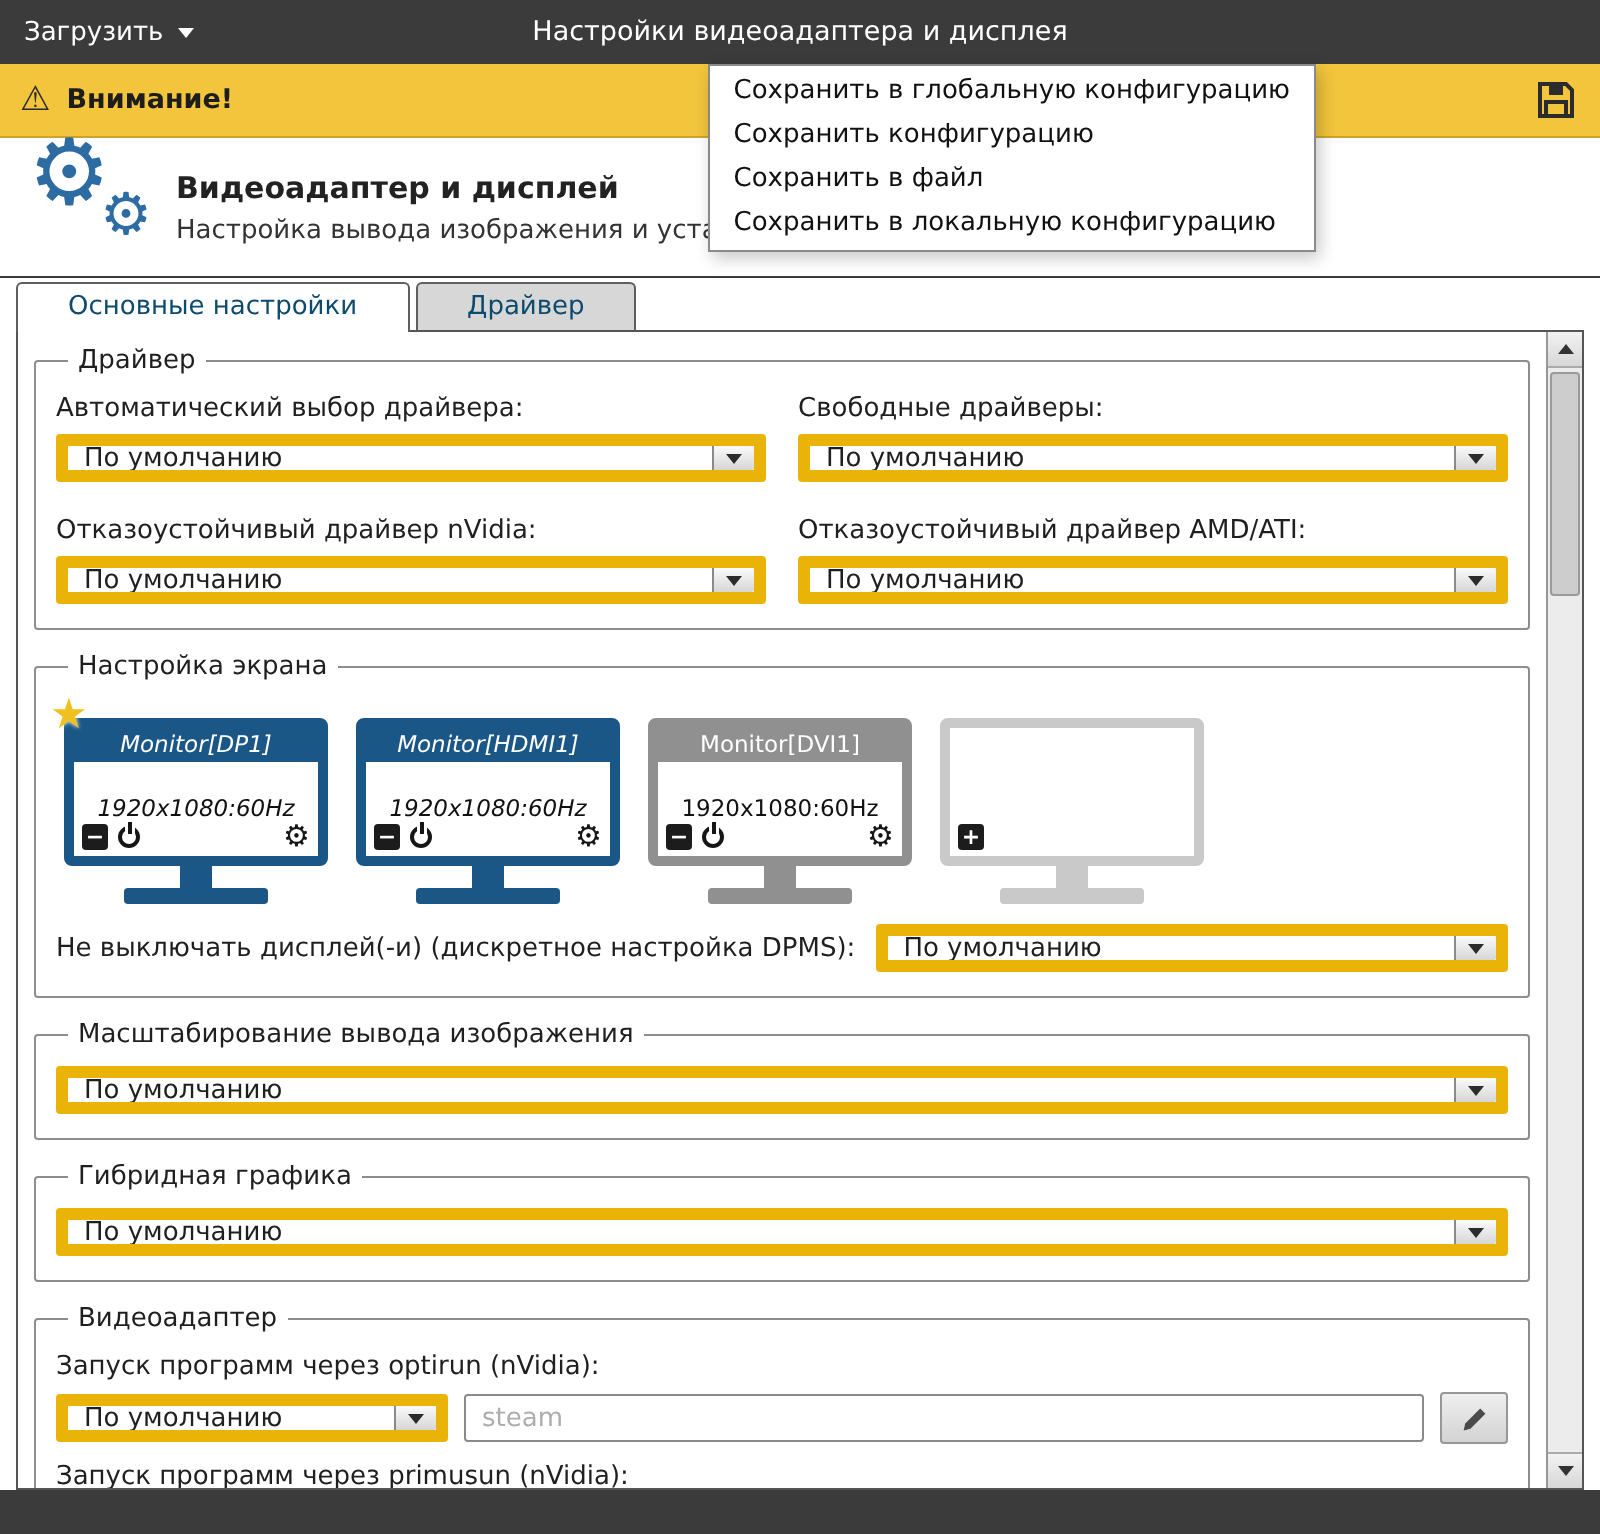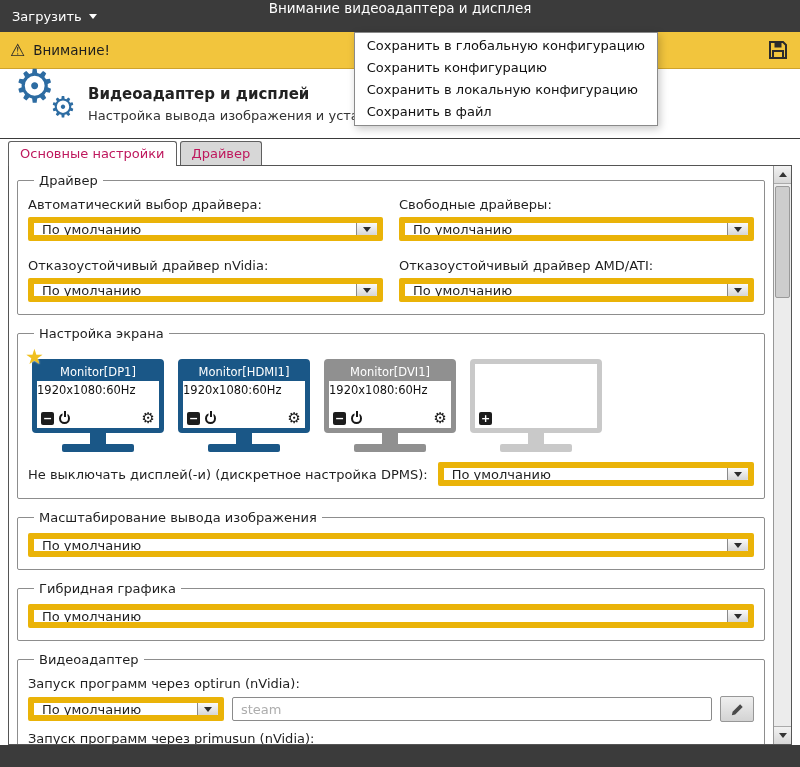--- a/index.html
+++ b/index.html
@@ -6,52 +6,52 @@
   html,body { width: 800px; height: 767px; overflow: hidden; }
   body {
     font-family: "DejaVu Sans", "Liberation Sans", sans-serif;
     font-size: 13px; color: #1f1f1f; background: #fff;
     display: flex; flex-direction: column; position: relative;
   }
 
   
   .titlebar {
     height: 32px; flex: 0 0 32px; background: var(--titlebar_bg,#3b3b3b);
-    color: #fff; display: flex; padding: 0 12px; position: relative;
+    color: #fff; display: flex; align-items: center; padding: 0 12px; position: relative;
   }
   .tb-title { position: absolute; left: 0; right: 0; text-align: center; font-size: 13.5px; pointer-events: none; }
   .tb-menu-btn { display: inline-flex; align-items: center; gap: 7px; font-size: 13px; cursor: default; position: relative; z-index: 2; }
   .caret { width: 0; height: 0; border-left: 4px solid transparent; border-right: 4px solid transparent; border-top: 5px solid #fff; display: inline-block; }
   .tb-right { margin-left: auto; display: flex; align-items: center; gap: 18px; position: relative; z-index: 2; }
   .hamburger { display: inline-flex; flex-direction: column; gap: 3px; }
   .hamburger i { width: 16px; height: 2.5px; background: #fff; border-radius: 1px; }
   .min-bar { width: 13px; height: 2.5px; background: #fff; border-radius: 1px; display: inline-block; }
   .close-btn { width: 19px; height: 19px; border-radius: 50%; background: var(--close_red,#cf3d35);
     color: #fff; display: inline-flex; align-items: center; justify-content: center; font-size: 13px; font-weight: bold; line-height: 1; }
 
   
   .warnbar { height: 37px; flex: 0 0 37px; background: var(--warning_bg,#f2c53d);
     display: flex; align-items: center; gap: 8px; padding: 0 10px; border-bottom: 1px solid #cfa32b; }
   .warn-icon { font-size: 17px; color: #2b2b2b; line-height: 1; }
-  .warn-text { font-size: 13.5px; color: #1d1d1d; }
+  .warn-text { font-size: 13.5px; color: #1d1d1d; font-weight: bold; }
   .warn-spacer { flex: 1; }
 
   
   .header { height: 70px; flex: 0 0 70px; background: #fff; display: flex; align-items: center;
     padding: 0 14px; border-bottom: 1px solid #3a3a3a; }
   .gears { width: 74px; height: 58px; position: relative; flex: 0 0 74px; }
   .gear-big { position: absolute; left: 0; top: -12px; font-size: 46px; color: var(--accent_blue,#2d6ca2); line-height: 1; }
   .gear-small { position: absolute; left: 36px; top: 18px; font-size: 29px; color: var(--accent_blue,#2d6ca2); line-height: 1; }
   .h-title { font-size: 15px; font-weight: bold; color: #222; }
   .h-sub { font-size: 13px; color: #333; margin-top: 5px; }
 
   
   .tabs { display: flex; padding: 0 8px; margin-top: 2px; position: relative; z-index: 2; }
-  .tab { height: 24px; line-height: 23px; padding: 0 11px; font-size: 13px; background: #d7d7d7;
-    border: 1px solid #5f5f5f; border-bottom: none; border-radius: 3px 3px 0 0; margin-right: 3px; color: #be185d; text-align: center; }
+  .tab { height: 24px; line-height: 23px; padding: 0 25px; font-size: 13px; background: #d7d7d7;
+    border: 1px solid #5f5f5f; border-bottom: none; border-radius: 3px 3px 0 0; margin-right: 3px; color: #0c4a6e; text-align: center; }
   .tab.active { background: #fff; height: 25px; margin-bottom: -1px; position: relative; }
 
   
   .content-outer { margin: 0 8px; border: 1px solid #555; background: #fff; position: relative; flex: 0 0 580px; height: 580px; z-index: 1; }
   .content { position: absolute; top: 0; left: 0; right: 18px; bottom: 0; overflow: hidden; padding: 5px 8px; }
 
   fieldset { border: 1px solid #8d8d8d; border-radius: 2px; margin: 2px 0 11px; padding: 8px 10px 12px; }
   legend { padding: 0 5px; margin-left: 6px; font-size: 13px; color: #1f1f1f; }
   .flabel { font-size: 13px; margin: 1px 0 5px; color: #1f1f1f; }
 
@@ -60,27 +60,27 @@
   .combo { display: flex; align-items: stretch; height: 24px; border: 6px solid #eab308; border-radius: 2px; background: #fff; }
   .cval { flex: 1; display: flex; align-items: center; padding: 0 8px; font-size: 13px; white-space: nowrap; overflow: hidden; }
   .cbtn { width: 21px; border-left: 1px solid #8a8a8a; background: linear-gradient(#fafafa,#d6d6d6);
     display: flex; align-items: center; justify-content: center; border-radius: 0 1px 1px 0; }
   .tri-dn { width: 0; height: 0; border-left: 4px solid transparent; border-right: 4px solid transparent; border-top: 5px solid #2b2b2b; }
 
   
   .monitors { display: flex; gap: 14px; padding: 10px 4px 0; margin-bottom: 10px; }
   .monitor { position: relative; width: 132px; flex: 0 0 132px; }
   .mbox { height: 74px; border: 5px solid; border-radius: 4px; background: #fff; display: flex; flex-direction: column; overflow: hidden; }
-  .mbox.blue { border-color: var(--monitor_blue,#1a5787); }
+  .mbox.blue { border-color: var(--monitor_blue,#1a5787); font-style: italic; }
   .mbox.gray { border-color: var(--monitor_gray,#909090); }
   .mbox.light { border-color: var(--monitor_light,#c9c9c9); }
   .mtitle { color: #fff; font-size: 11.5px; text-align: center; padding: 1px 0 2px; white-space: nowrap; }
   .blue .mtitle { background: var(--monitor_blue,#1a5787); }
   .gray .mtitle { background: var(--monitor_gray,#909090); }
-  .mscreen { flex: 1; font-size: 11.5px; text-align: left; padding-top: 2px; color: #111; white-space: nowrap; }
+  .mscreen { flex: 1; font-size: 11.5px; text-align: center; padding-top: 16px; color: #111; white-space: nowrap; }
   .mrow { display: flex; align-items: center; gap: 5px; padding: 0 4px 3px; }
   .mbtn { width: 13px; height: 13px; background: #1c1c1c; color: #fff; font-size: 11px; line-height: 13px;
     text-align: center; border-radius: 2px; font-weight: bold; flex: 0 0 13px; }
   .power { width: 11px; height: 11px; border: 2px solid #161616; border-radius: 50%; position: relative; display: inline-block; flex: 0 0 11px; }
   .power::before { content: ""; position: absolute; left: 50%; top: -4px; transform: translateX(-50%);
     width: 2px; height: 6px; background: #161616; box-shadow: 0 0 0 1.5px #fff; }
   .mgear { margin-left: auto; font-size: 15px; color: #161616; line-height: 13px; }
   .neck { width: 16px; height: 11px; margin: 0 auto; }
   .base { width: 72px; height: 8px; margin: 0 auto; border-radius: 2px; }
   .fill-blue { background: var(--monitor_blue,#1a5787); }
@@ -124,28 +124,28 @@
   .menu-item { font-size: 13px; padding: 3px 12px 4px; white-space: nowrap; color: #111; }
 </style>
 </head>
 <body>
 
 <div class="titlebar">
   <span class="tb-menu-btn">
     <span>Загрузить</span>
     <span class="caret"></span>
   </span>
-  <span class="tb-title">Внимание видеоадаптера и дисплея</span>
+  <span class="tb-title">Настройки видеоадаптера и дисплея</span>
 </div>
 
 <div class="save-menu">
   <div class="menu-item">Сохранить в глобальную конфигурацию</div>
   <div class="menu-item">Сохранить конфигурацию</div>
+  <div class="menu-item">Сохранить в файл</div>
   <div class="menu-item">Сохранить в локальную конфигурацию</div>
-  <div class="menu-item">Сохранить в файл</div>
 </div>
 
 <div class="warnbar">
   <span class="warn-icon">⚠</span>
   <span class="warn-text">Внимание!</span>
   <span class="warn-spacer"></span>
   <span style="display:inline-flex;">
     <svg width="24" height="24" viewBox="0 0 24 24">
       <path d="M4 4 h13 l3 3 v13 h-16 z" fill="none" stroke="#2b2b2b" stroke-width="2"></path>
       <rect x="8.5" y="4.5" width="7" height="5" fill="#2b2b2b"></rect>

